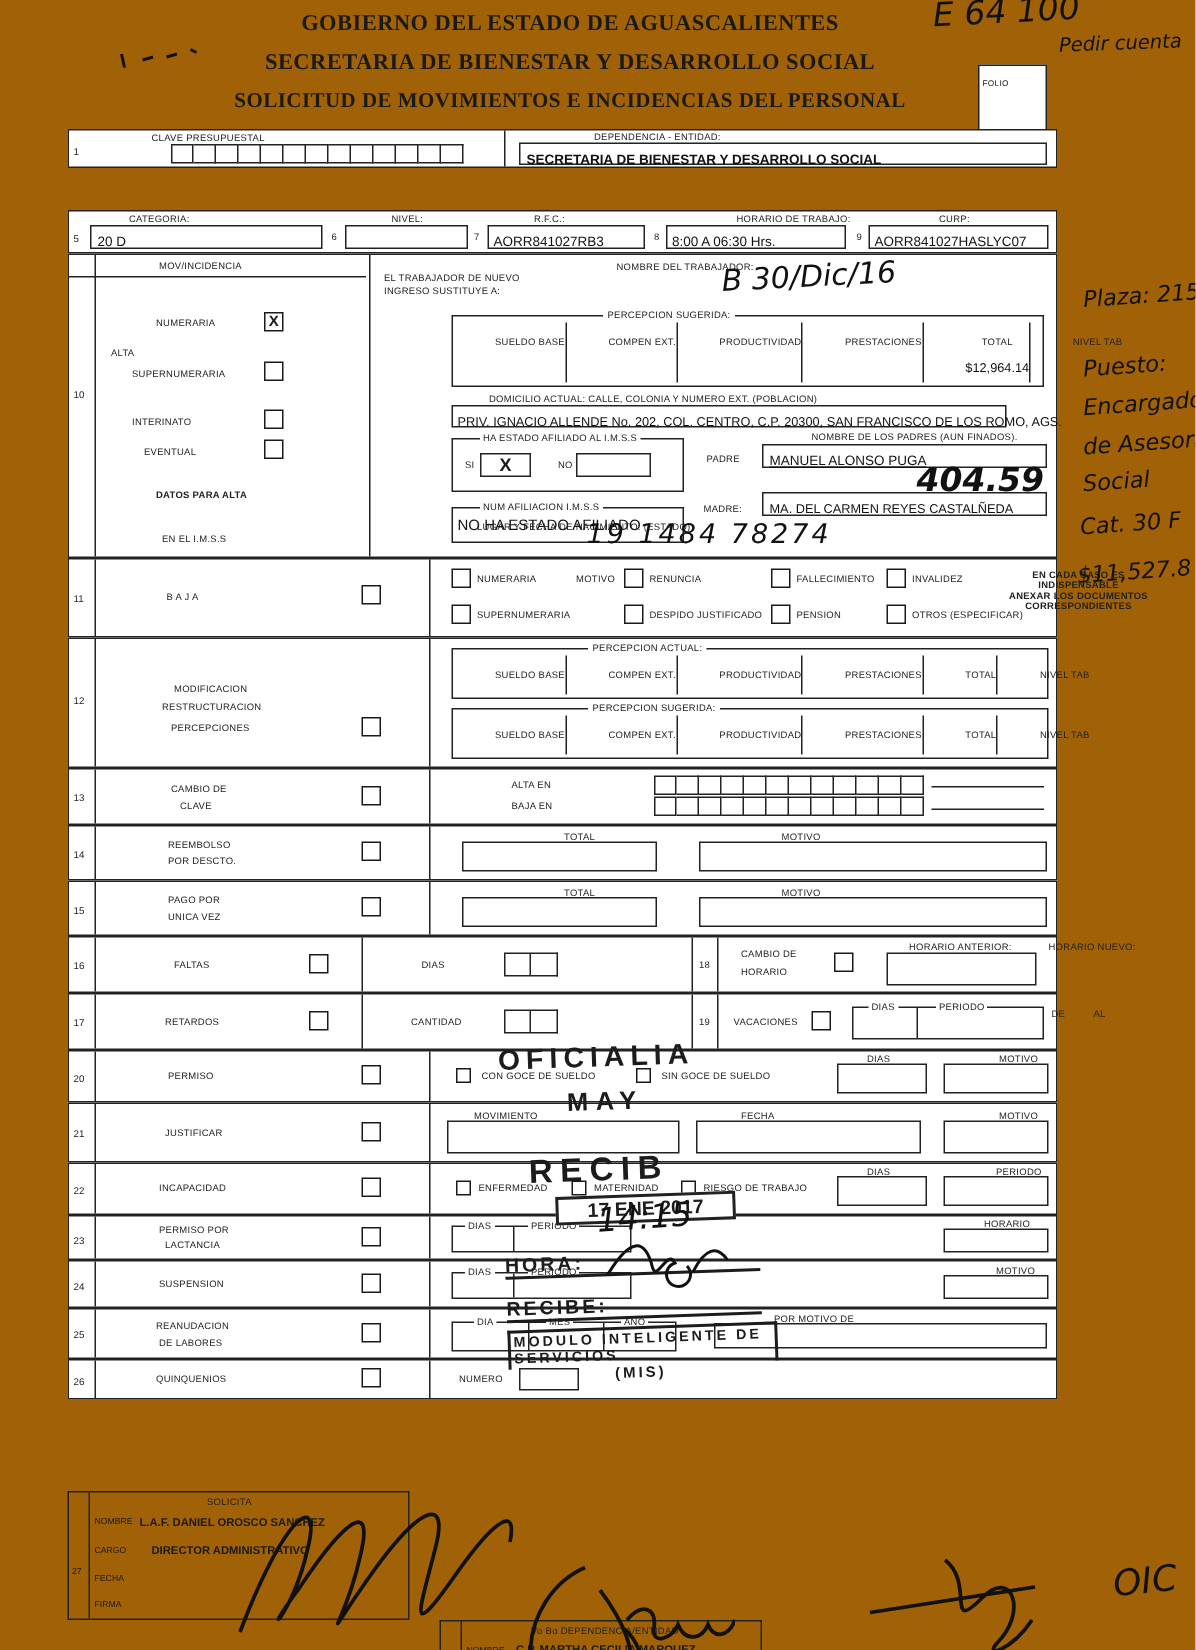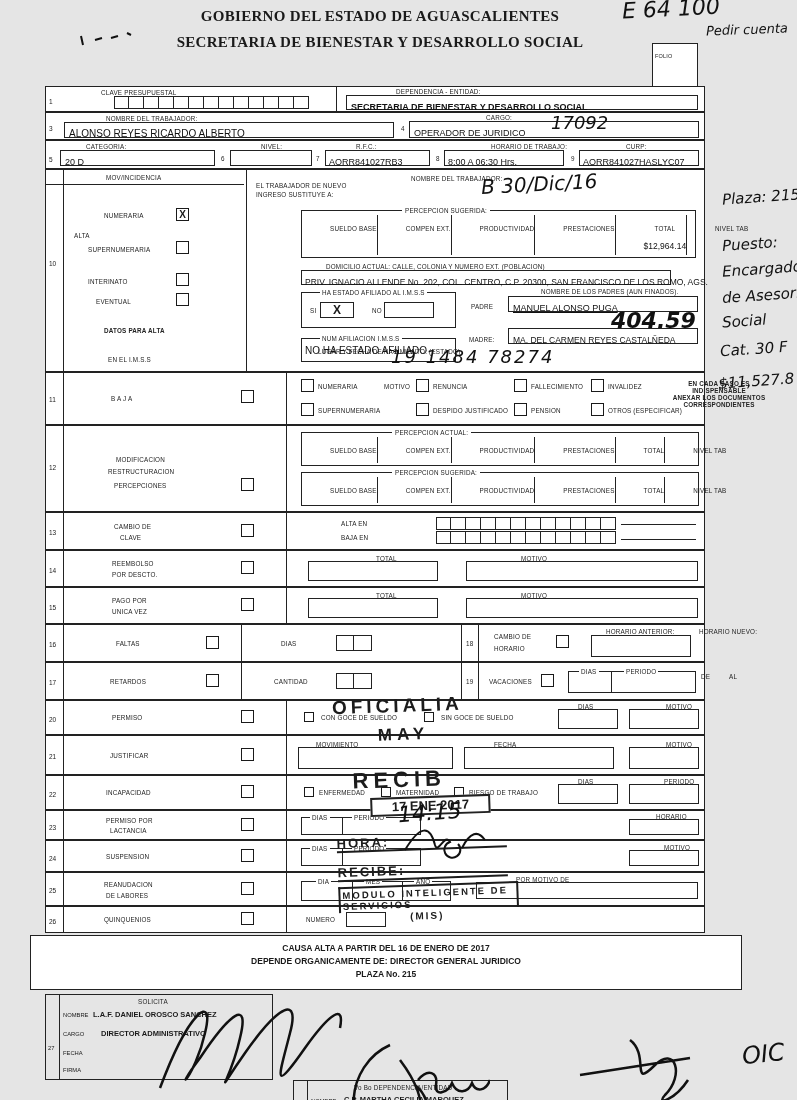--- a/index.html
+++ b/index.html
@@ -1,16 +1,16 @@
 <!DOCTYPE html>
 <html><head>
 <meta charset="utf-8">
 <style>
   html,body{margin:0;padding:0;background:#fff;}
-  .page{position:relative;width:797px;height:1100px;background:#e5e5e5;overflow:hidden;
+  .page{position:relative;width:797px;height:1100px;background:#a16207;overflow:hidden;
         font-family:"Liberation Sans",sans-serif;color:#1a1a1a;}
   .abs{position:absolute;}
   .ttl{font-family:"Liberation Serif",serif;font-weight:bold;text-align:center;width:640px;left:60px;font-size:15px;letter-spacing:.3px;}
   .lbl{font-size:6.3px;letter-spacing:.2px;color:#222;white-space:nowrap;}
   .val{font-size:9px;color:#111;white-space:nowrap;}
   .sec{position:absolute;left:45px;width:660px;border:1px solid #222;box-sizing:border-box;background:#fff;}
   .secnum{position:absolute;left:3px;top:45%;font-size:6.5px;}
   .vline{position:absolute;top:0;bottom:0;border-left:1px solid #222;}
   .hline{position:absolute;left:0;right:0;border-top:1px solid #222;}
   .box{border:1px solid #222;box-sizing:border-box;background:#fff;}
@@ -31,20 +31,21 @@
   .siglbl{font-size:5.8px;}
   .sigrow{font-size:7.5px;font-weight:bold;line-height:1.25;}
   svg{display:block;}
 </style>
 </head>
 <body>
 <div class="page">
 
 <div class="abs ttl" style="top:8px;">GOBIERNO DEL ESTADO DE AGUASCALIENTES</div>
 <div class="abs ttl" style="top:34px;">SECRETARIA DE BIENESTAR Y DESARROLLO SOCIAL</div>
+<div class="abs ttl" style="top:60px;font-size:14px;">SOLICITUD DE MOVIMIENTOS E INCIDENCIAS DEL PERSONAL</div>
 
 <div class="abs hw" style="left:622px;top:-4px;font-size:22px;transform:rotate(-3deg);">E 64 100</div>
 <div class="abs hw" style="left:706px;top:22px;font-size:13px;transform:rotate(-2deg);">Pedir cuenta</div>
 
 <div class="abs box" style="left:652px;top:43px;width:46px;height:45px;">
   <span class="lbl" style="font-size:5.5px;padding-left:2px;">FOLIO</span>
 </div>
 
 <svg class="abs" width="60" height="22" style="left:75px;top:30px;">
   <path d="M6,6 l2,9 M20,10 l7,-2 M36,8 l7,-2 M52,3 l4,2" stroke="#111" stroke-width="2" fill="none"></path>
@@ -68,33 +69,20 @@
         <div></div>
         <div></div>
   </div>
   <div class="vline" style="left:290px;"></div>
   <span class="abs lbl" style="left:350px;top:1px;">DEPENDENCIA - ENTIDAD:</span>
   <div class="abs box" style="left:300px;top:8px;width:352px;height:15px;">
     <span class="val" style="font-weight:bold;padding-left:4px;">SECRETARIA DE  BIENESTAR Y DESARROLLO SOCIAL</span>
   </div>
 </div>
 
-<div class="sec" style="top:112px;height:28px;">
-  <span class="secnum">3</span>
-  <span class="abs lbl" style="left:60px;top:2px;">NOMBRE DEL TRABAJADOR:</span>
-  <div class="abs box" style="left:18px;top:9px;width:330px;height:16px;">
-    <span class="val" style="padding-left:4px;font-size:10px;">ALONSO REYES RICARDO ALBERTO</span>
-  </div>
-  <span class="abs lbl" style="left:355px;top:12px;">4</span>
-  <span class="abs lbl" style="left:440px;top:1px;">CARGO:</span>
-  <div class="abs box" style="left:363px;top:8px;width:290px;height:17px;">
-    <span class="val" style="padding-left:4px;">OPERADOR DE JURIDICO</span>
-  </div>
-  <span class="abs hw" style="left:505px;top:-1px;font-size:18px;">17092</span>
-</div>
 
 <div class="sec" style="top:140px;height:29px;">
   <span class="secnum" style="top:55%;">5</span>
   <span class="abs lbl" style="left:40px;top:2px;">CATEGORIA:</span>
   <div class="abs box" style="left:14px;top:9px;width:155px;height:16px;">
     <span class="val" style="padding-left:4px;">20 D</span>
   </div>
   <span class="abs lbl" style="left:175px;top:14px;">6</span>
   <span class="abs lbl" style="left:215px;top:2px;">NIVEL:</span>
   <div class="abs box" style="left:184px;top:9px;width:82px;height:16px;"></div>
@@ -465,27 +453,20 @@
 <div class="sec" style="top:906px;height:27px;">
   <span class="secnum">26</span>
   <div class="vline" style="left:17px;"></div>
       <div class="vline" style="left:240px;"></div>
   <span class="abs lbl" style="left:58px;top:9px;">QUINQUENIOS</span>
   <span class="cb abs" style="left:195px;top:5px;"></span>
   <span class="abs lbl" style="left:260px;top:9px;">NUMERO</span>
   <div class="abs box" style="left:300px;top:5px;width:40px;height:15px;"></div>
 </div>
 
-<div class="abs box" style="left:30px;top:935px;width:712px;height:55px;border-width:1.5px;">
-  <div style="text-align:center;font-size:8.5px;font-weight:bold;margin-top:6px;line-height:1.5;">
-    <span>CAUSA ALTA A PARTIR DEL 16 DE ENERO DE 2017</span><br>
-    <span>DEPENDE ORGANICAMENTE DE: DIRECTOR GENERAL JURIDICO</span><br>
-    <span>PLAZA No. 215</span>
-  </div>
-</div>
 
 <div class="abs" style="left:45px;top:994px;width:697px;height:88px;">
 
   <div class="sigbox abs" style="left:0;top:0;width:228px;height:86px;">
     <span class="abs siglbl" style="left:2px;top:50px;">27</span>
     <div class="vline" style="left:13px;"></div>
     <span class="abs lbl" style="left:92px;top:3px;">SOLICITA</span>
     <span class="abs siglbl" style="left:17px;top:17px;">NOMBRE</span>
     <span class="abs sigrow" style="left:47px;top:15px;">L.A.F. DANIEL OROSCO SANCHEZ</span>
     <span class="abs siglbl" style="left:17px;top:36px;">CARGO</span>

